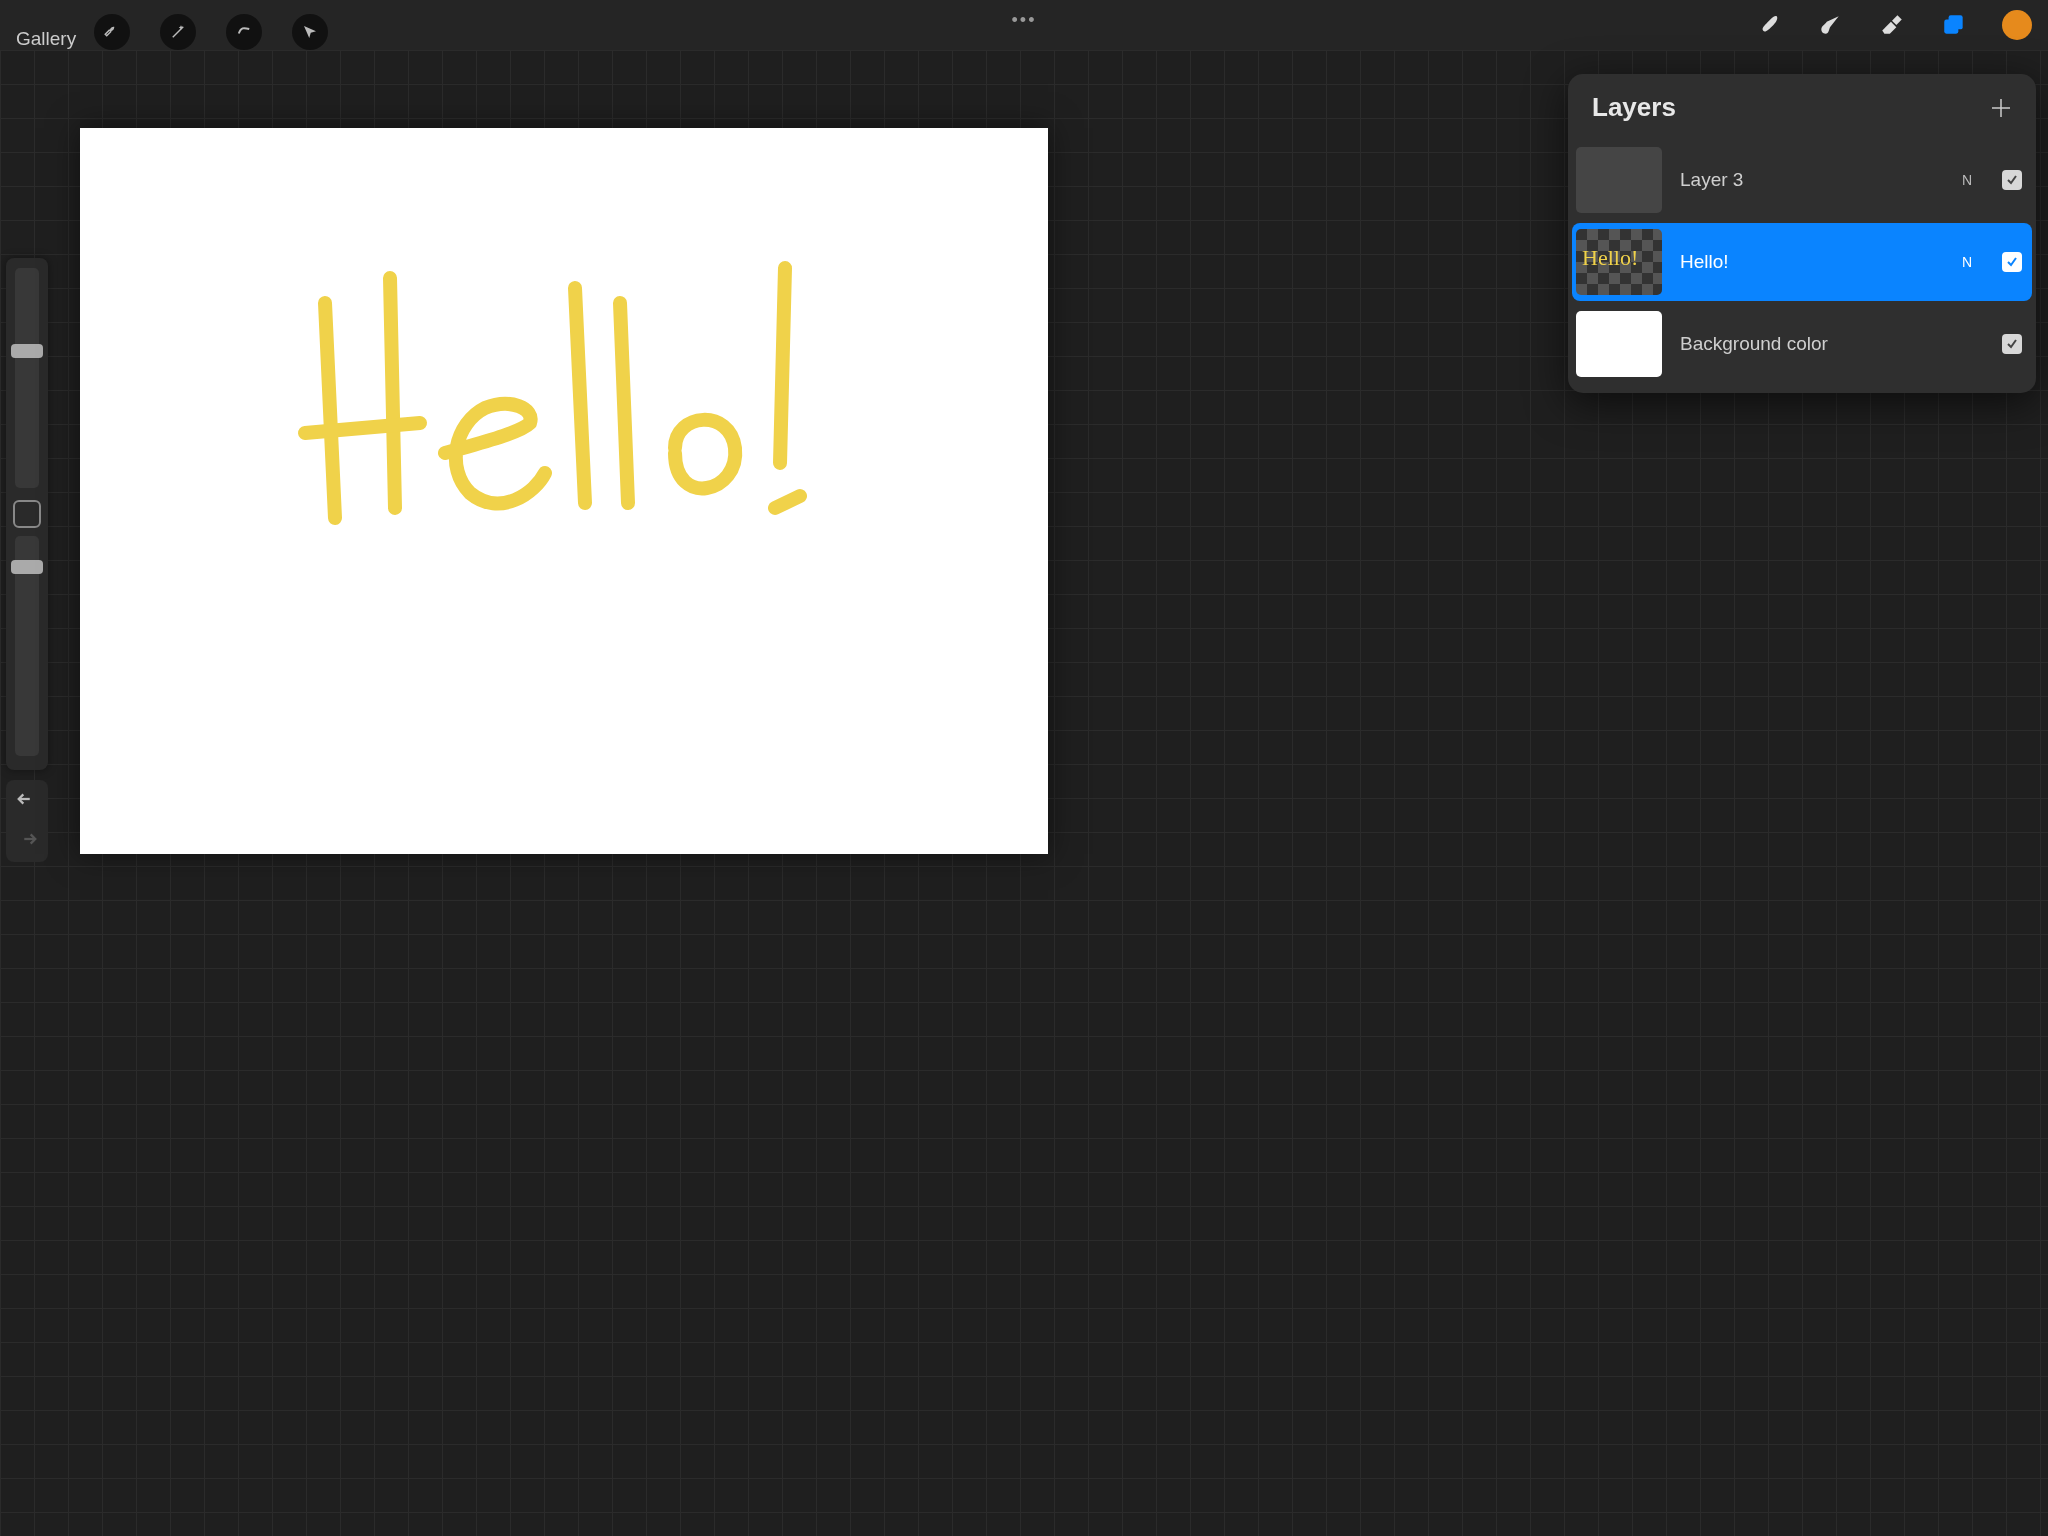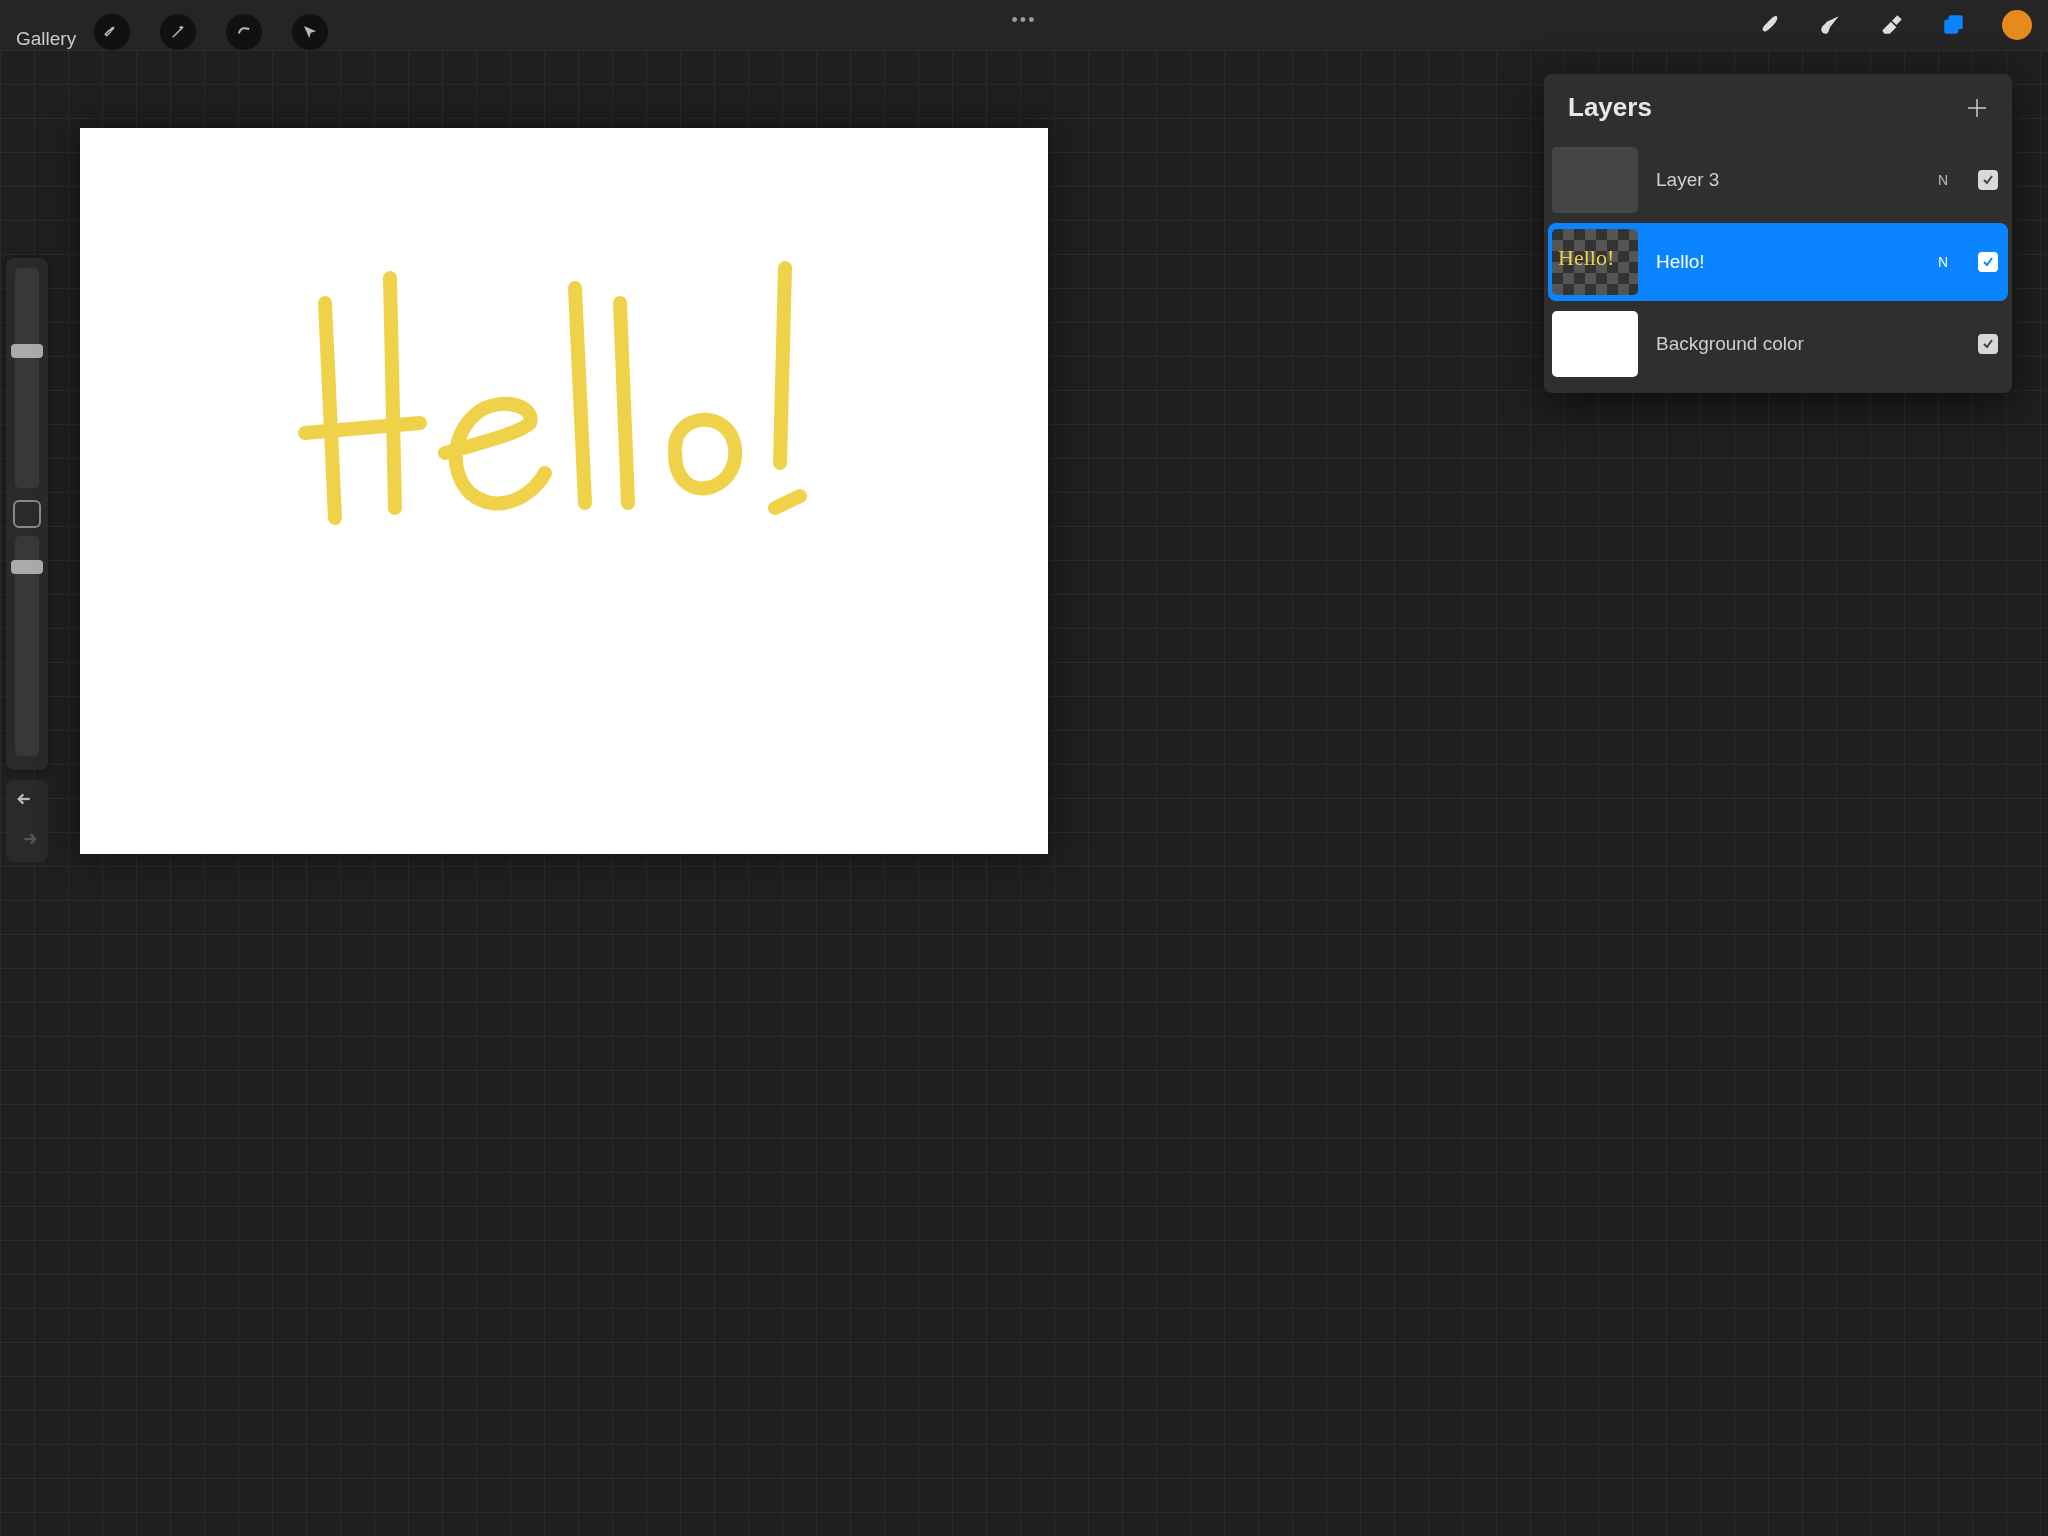--- a/index.html
+++ b/index.html
@@ -23,21 +23,21 @@
   .slider-thumb{position:absolute;left:-4px;width:32px;height:14px;background:#aaa;border-radius:4px;}
   .mid-square{width:24px;height:24px;border:2px solid #888;border-radius:6px;margin:4px 0 8px 0;cursor:pointer;}
   .undo-redo{position:absolute;left:6px;top:780px;width:42px;background:#2a2a2a;border-radius:8px;display:flex;flex-direction:column;align-items:center;padding:10px 0;gap:18px;}
   .ur-btn{cursor:pointer;}
   .ur-btn svg{width:22px;height:18px;}
   
   .canvas{position:absolute;left:80px;top:128px;width:968px;height:726px;background:#fff;box-shadow:0 0 30px rgba(0,0,0,.5);}
   
   .hello-draw{position:absolute;left:140px;top:120px;pointer-events:none;}
   
-  .layers-panel{position:absolute;right:36px;top:74px;width:468px;background:#2f2f2f;border-radius:8px;box-shadow:0 10px 40px rgba(0,0,0,.6);z-index:20;padding-bottom:6px;}
+  .layers-panel{position:absolute;right:12px;top:74px;width:468px;background:#2f2f2f;border-radius:15px;box-shadow:0 10px 40px rgba(0,0,0,.6);z-index:20;padding-bottom:6px;}
   .lp-header{display:flex;align-items:center;justify-content:space-between;padding:18px 22px 14px 24px;}
   .lp-title{font-size:26px;font-weight:600;color:#e8e8e8;}
   .lp-add{width:26px;height:26px;cursor:pointer;display:flex;align-items:center;justify-content:center;}
   .lp-add svg{stroke:#ccc;}
   .layer-row{display:flex;align-items:center;height:78px;margin:4px 4px;border-radius:8px;padding:0 10px 0 4px;gap:18px;cursor:pointer;}
   .layer-row.selected{background:#0a84ff;}
   .layer-thumb{width:86px;height:66px;border-radius:5px;flex-shrink:0;background:#3a3a3a;}
   .layer-thumb.checker{background-image:
     linear-gradient(45deg,#555 25%,transparent 25%),
     linear-gradient(-45deg,#555 25%,transparent 25%),

